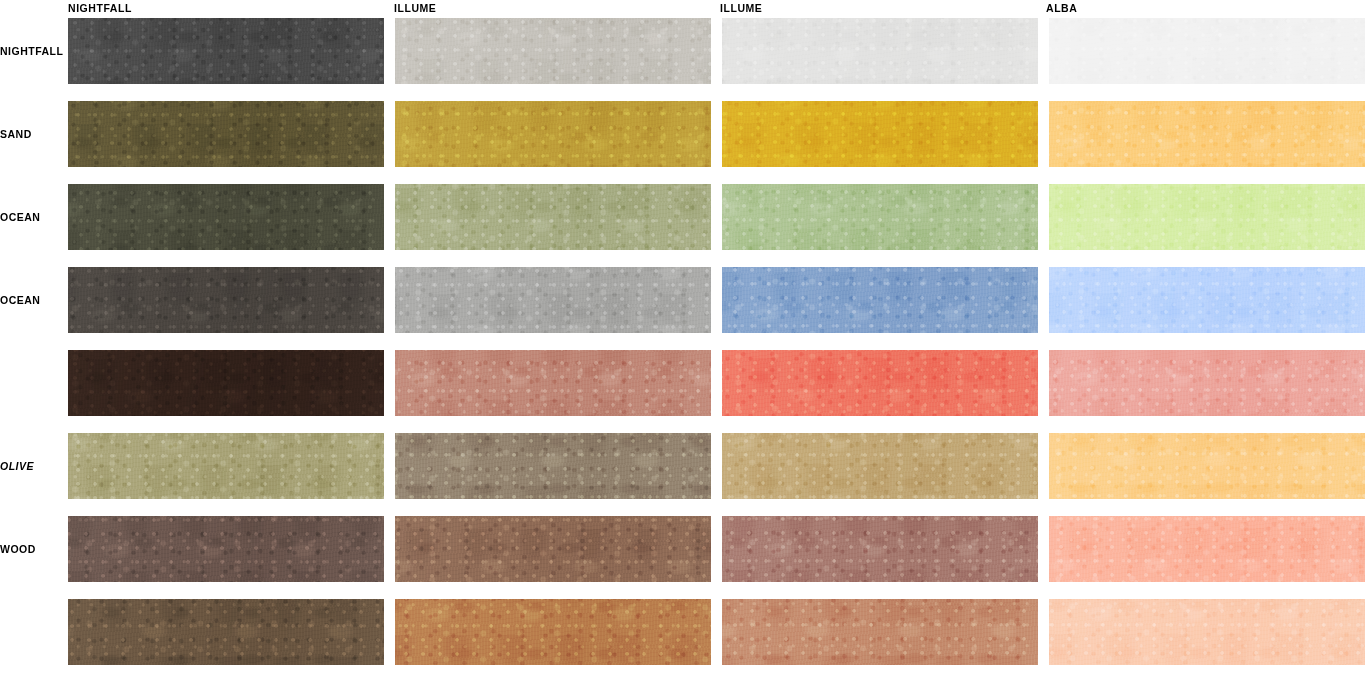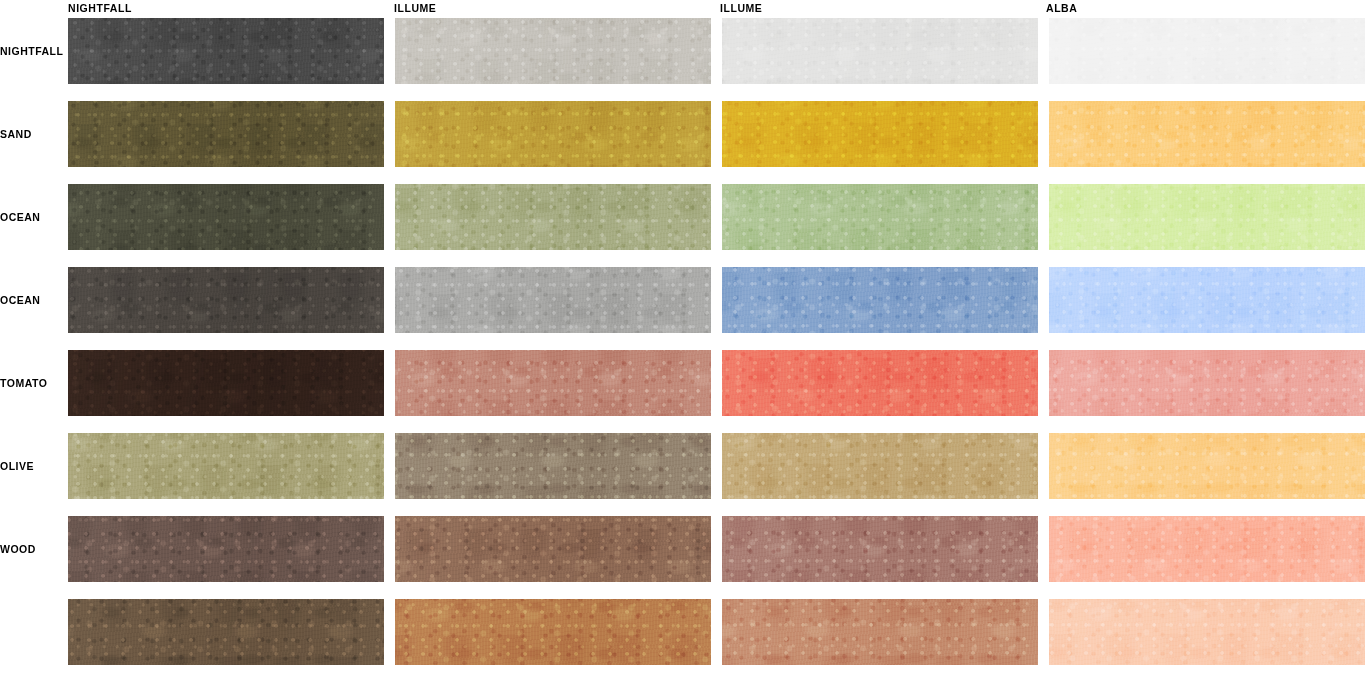--- a/index.html
+++ b/index.html
@@ -239,21 +239,20 @@
         </div>
         <div class="swatch" title="OCEAN / ALBA" style="background-color: rgb(186, 212, 253);">
           <div class="grain g1" style="background-position: 76px 26px;"></div>
           <div class="grain g2" style="background-position: 95px 39px;"></div>
           <div class="grain g3" style="background-position: 17px 52px;"></div>
           <div class="sheen"></div>
         </div>
       </div>
     </div>
     <div class="row" style="top: 350px;">
-      <div class="row-label">TOMATO</div>
       <div class="swatches">
         <div class="swatch" title="TOMATO / NIGHTFALL" style="background-color: rgb(50, 33, 26);">
           <div class="grain g1" style="background-position: 51px 9px;"></div>
           <div class="grain g2" style="background-position: 70px 22px;"></div>
           <div class="grain g3" style="background-position: 89px 35px;"></div>
           <div class="sheen"></div>
         </div>
         <div class="swatch" title="TOMATO / DRIZZLY" style="background-color: rgb(193, 136, 120);">
           <div class="grain g1" style="background-position: 7px 50px;"></div>
           <div class="grain g2" style="background-position: 26px 63px;"></div>
@@ -267,21 +266,21 @@
           <div class="sheen"></div>
         </div>
         <div class="swatch" title="TOMATO / ALBA" style="background-color: rgb(237, 167, 158);">
           <div class="grain g1" style="background-position: 16px 49px;"></div>
           <div class="grain g2" style="background-position: 35px 62px;"></div>
           <div class="grain g3" style="background-position: 54px 75px;"></div>
           <div class="sheen"></div>
         </div>
       </div>
     </div>
-    <div class="row" style="top: 433px;">
+    <div class="row" style="top: 433px; font-style: italic;">
       <div class="row-label">OLIVE</div>
       <div class="swatches">
         <div class="swatch" title="OLIVE / NIGHTFALL" style="background-color: rgb(169, 164, 120);">
           <div class="grain g1" style="background-position: 88px 32px;"></div>
           <div class="grain g2" style="background-position: 10px 45px;"></div>
           <div class="grain g3" style="background-position: 29px 58px;"></div>
           <div class="sheen"></div>
         </div>
         <div class="swatch" title="OLIVE / DRIZZLY" style="background-color: rgb(147, 131, 111);">
           <div class="grain g1" style="background-position: 44px 73px;"></div>

